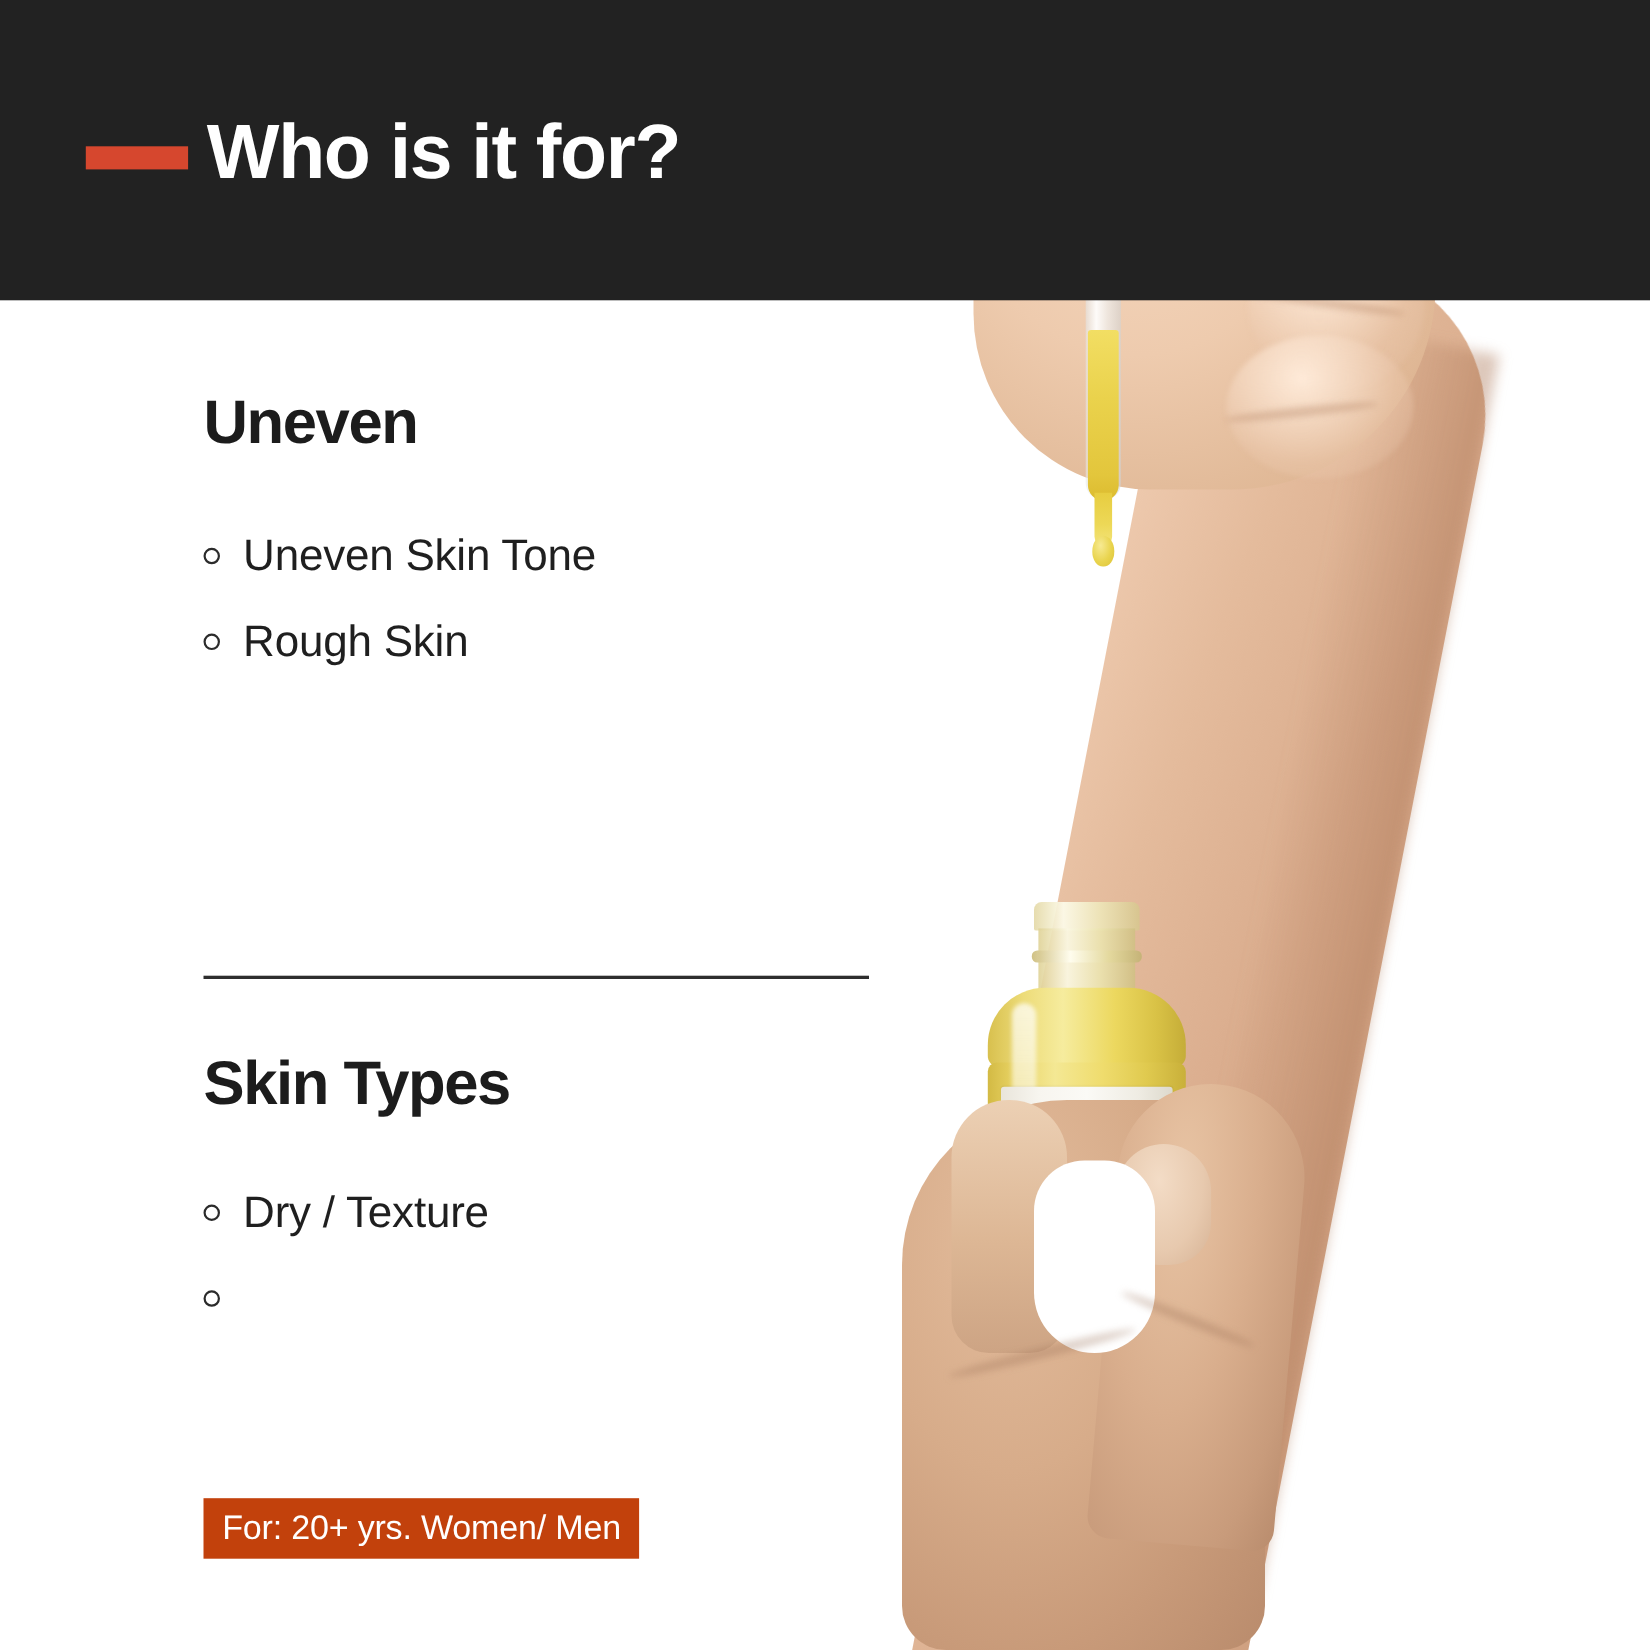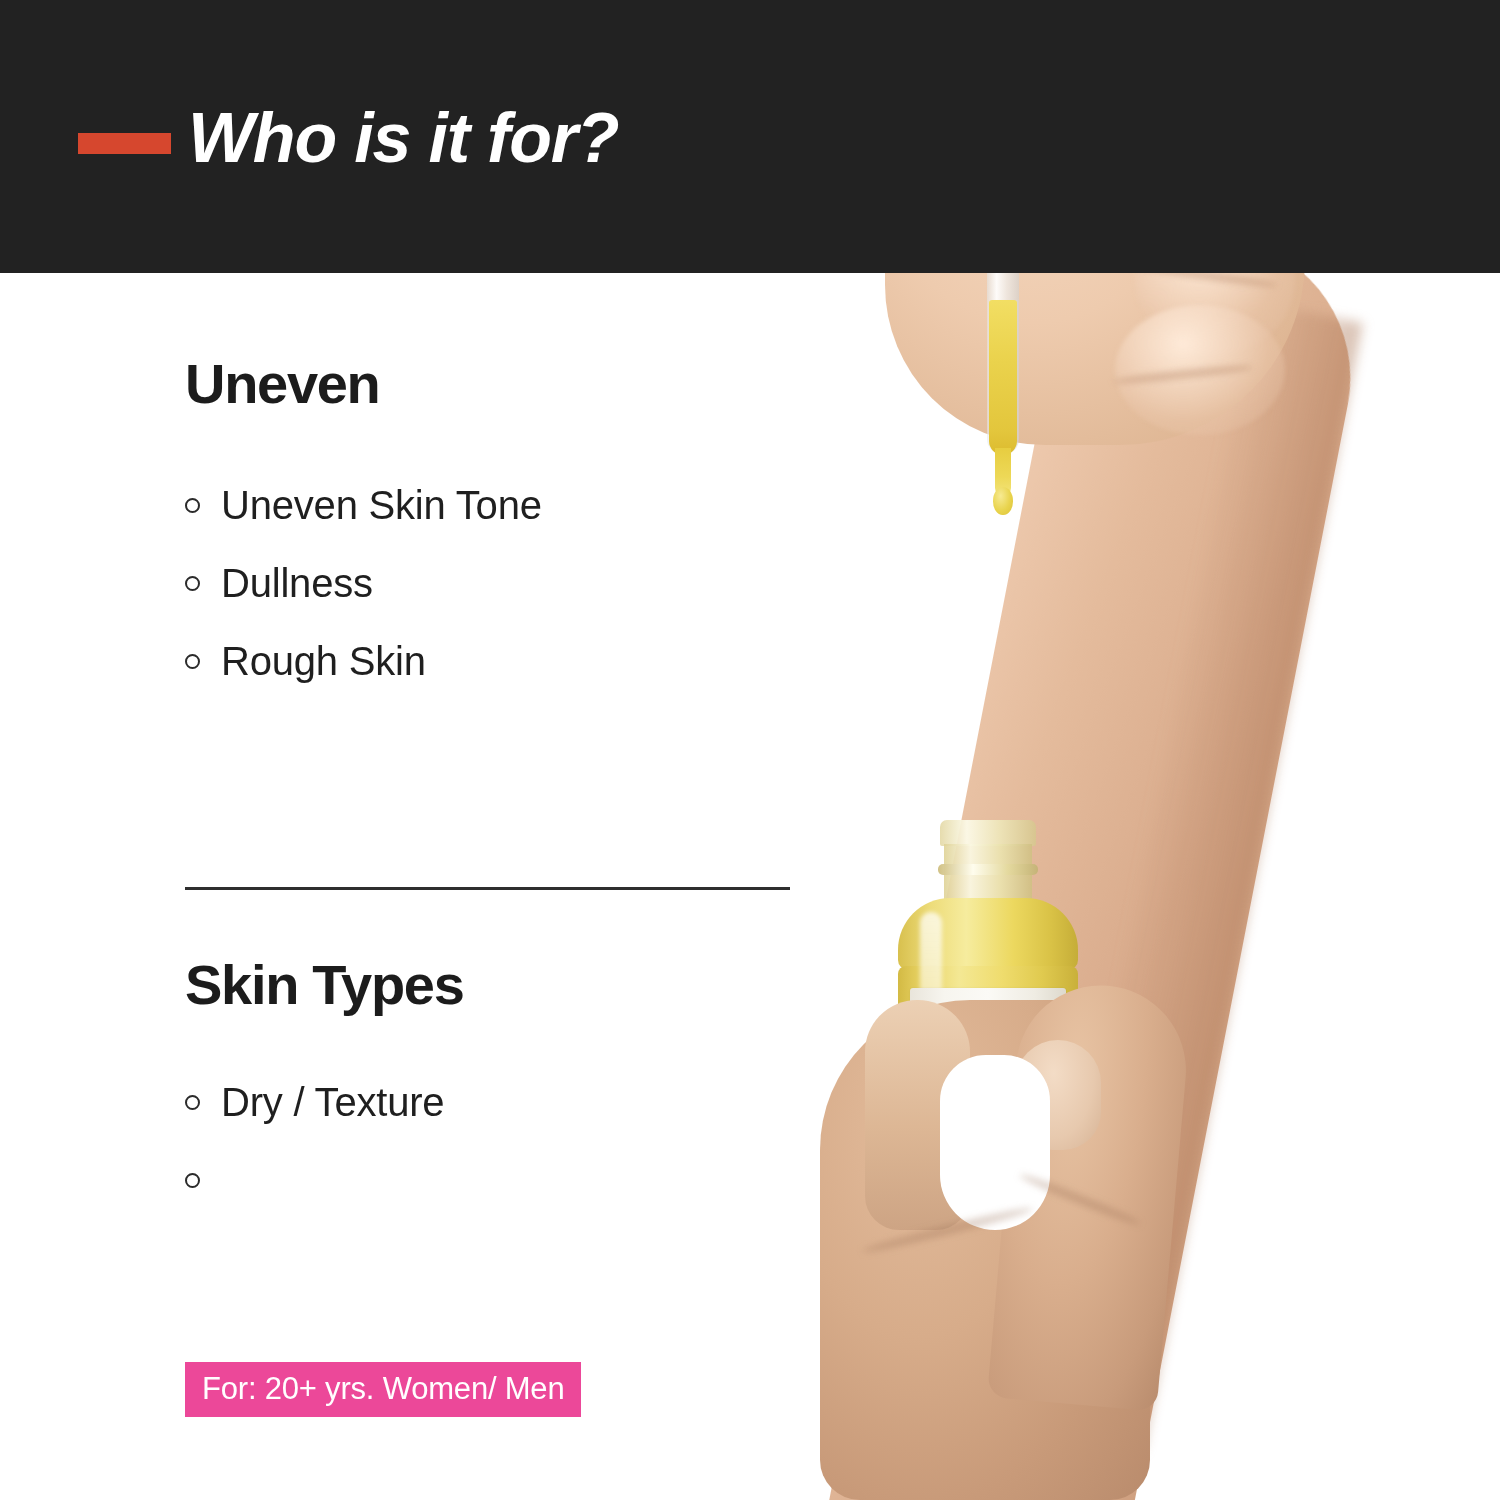--- a/index.html
+++ b/index.html
@@ -19,21 +19,20 @@
   }
   .header-accent{
     position:absolute;left:78px;top:133px;width:93px;height:21px;
     background:#d6472e;
   }
   .header-title{
     position:absolute;left:188px;top:103px;
     color:#ffffff;font-size:70px;font-weight:bold;
     letter-spacing:-1.2px;line-height:1;
     white-space:nowrap;
-    font-style:italic;
   }
 
   
   .left-col{position:absolute;left:0;top:273px;width:830px;height:1227px;z-index:30;}
 
   .sec-heading{
     position:absolute;left:185px;
     font-size:56px;font-weight:bold;color:#1c1c1c;
     letter-spacing:-1.3px;line-height:1;white-space:nowrap;
   }
@@ -57,21 +56,21 @@
     letter-spacing:-0.2px;white-space:nowrap;
   }
 
   .divider{
     position:absolute;left:185px;top:614px;width:605px;height:3px;
     background:#2e2e2e;
   }
 
   .badge{
     position:absolute;left:185px;top:1089px;
-    background:#ec4899;color:#ffffff;
+    background:#c2410c;color:#ffffff;
     padding:11px 17px 13px 17px;
     font-size:31px;letter-spacing:-0.2px;line-height:1;
     white-space:nowrap;
   }
 
   
   .photo{position:absolute;left:790px;top:0;width:710px;height:1500px;z-index:10;overflow:hidden;background:#ffffff;}
 
   
   .forearm{
@@ -339,24 +338,20 @@
 
     <div class="sec-heading targets">Uneven</div>
 
     <div class="bullet-list targets">
       <div class="bullet-row">
         <span class="bullet-ring"></span>
         <span class="bullet-text">Uneven Skin Tone</span>
       </div>
       <div class="bullet-row">
         <span class="bullet-ring"></span>
-        <span class="bullet-text">Dullness</span>
-      </div>
-      <div class="bullet-row">
-        <span class="bullet-ring"></span>
         <span class="bullet-text">Rough Skin</span>
       </div>
     </div>
 
     <div class="divider"></div>
 
     <div class="sec-heading skintypes">Skin Types</div>
 
     <div class="bullet-list skintypes">
       <div class="bullet-row">

